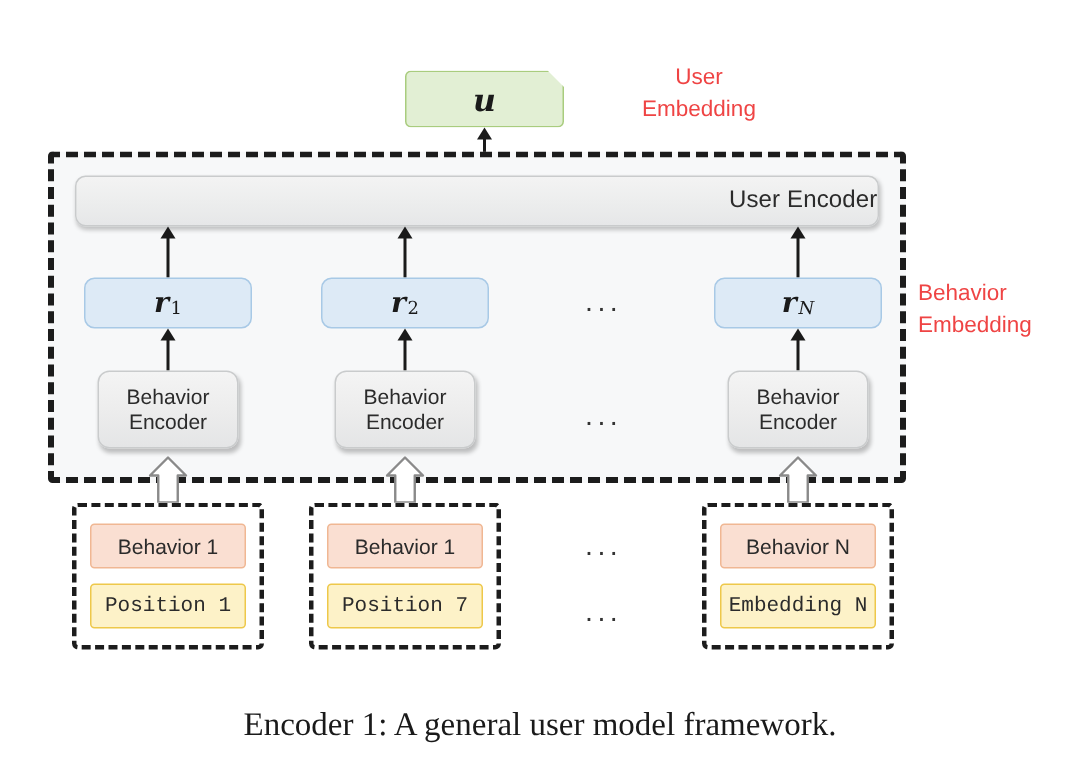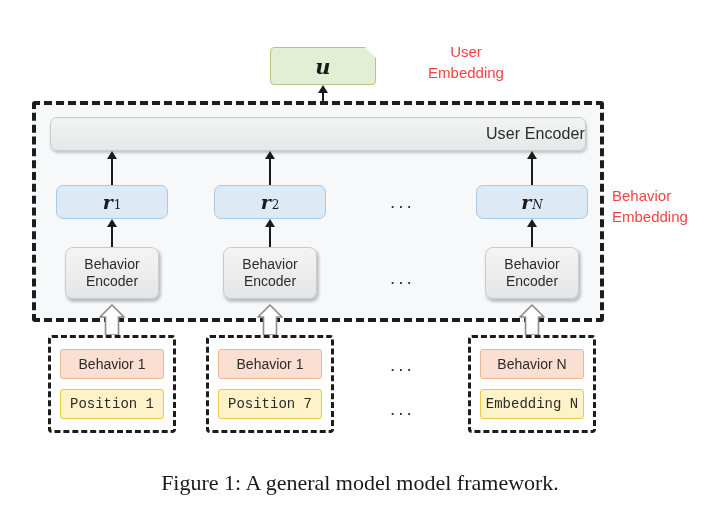--- a/index.html
+++ b/index.html
@@ -209,15 +209,15 @@
   <div class="abs" style="left:519px;top:304px;">
     <svg width="26" height="32" viewBox="0 0 26 32">
       <path d="M13 1 L25 13 L19.5 13 L19.5 31 L6.5 31 L6.5 13 L1 13 Z" fill="#ffffff" stroke="#8a8a8a" stroke-width="1.6" stroke-linejoin="round"></path>
     </svg>
   </div>
   <div class="abs in-group" style="left:468px;">
     <div class="chip behavior">Behavior N</div>
     <div class="chip position">Embedding N</div>
   </div>
 
-  <div class="abs caption">Figure 1: A general model model framework.</div>
+  <div class="abs caption">Encoder 1: A general user model framework.</div>
 
 </div>
 
 </body></html>

